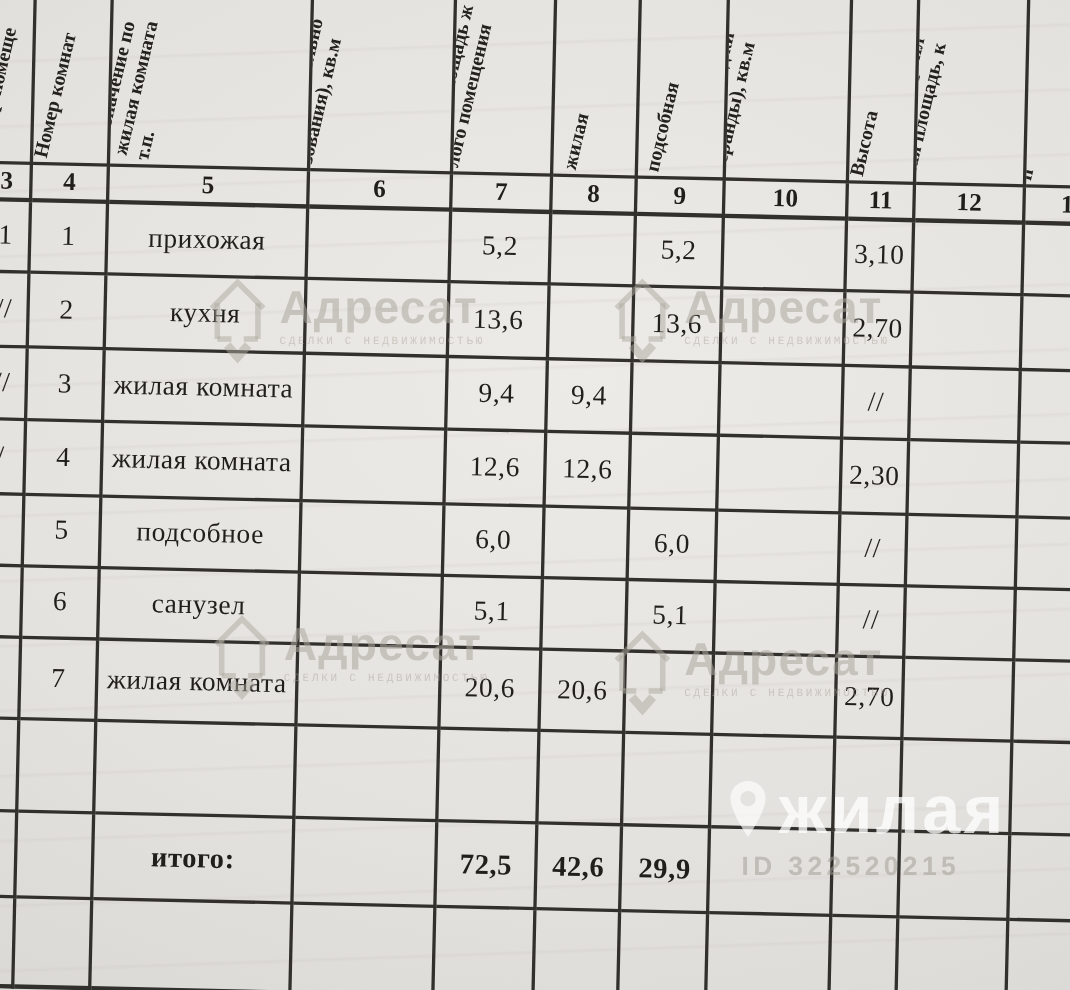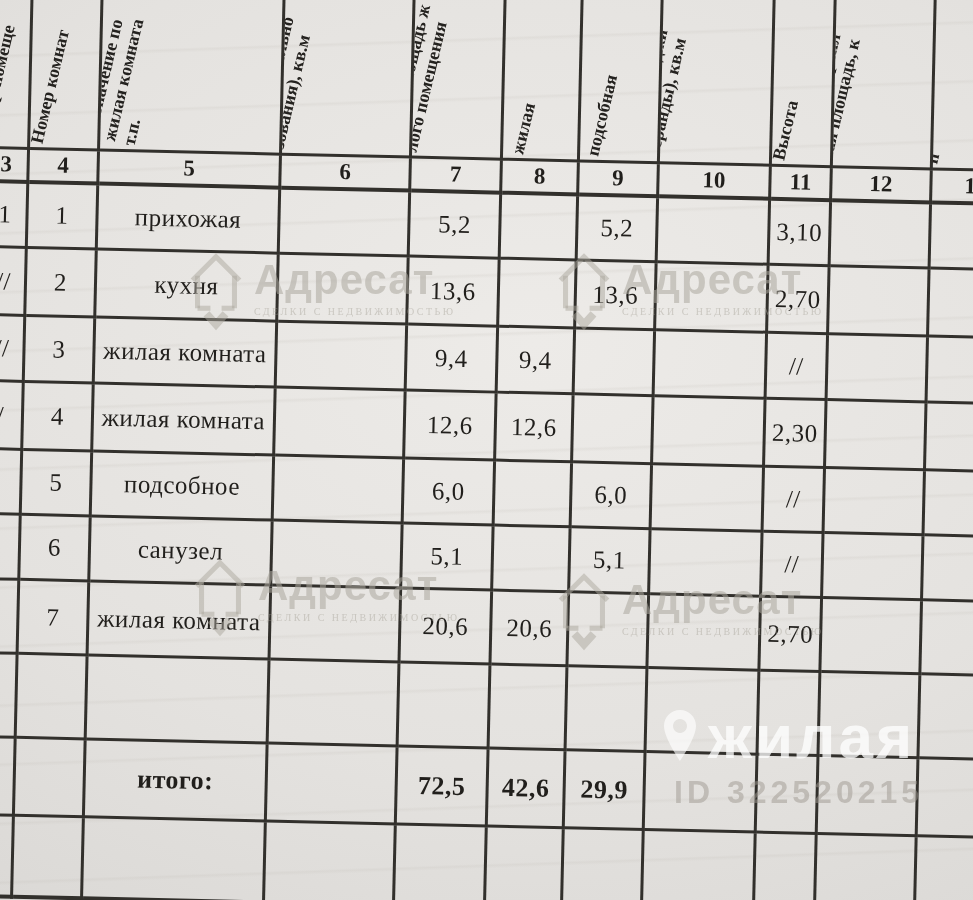--- a/index.html
+++ b/index.html
@@ -61,34 +61,34 @@
   .wm{position:absolute;pointer-events:none;}
   .adr{display:flex;align-items:flex-start;color:rgba(170,165,156,0.55);}
   .adr svg{flex:0 0 auto;}
   .adr-text{margin-left:10px;padding-top:12px;}
   .adr-name{
     font-family:"Liberation Sans","DejaVu Sans",sans-serif;
     font-weight:700;font-size:42px;line-height:44px;letter-spacing:1px;
     color:rgba(172,167,158,0.55);
   }
   .adr-tag{
-    font-family:Liberation Serif, serif;
+    font-family:Liberation Mono, monospace;
     font-size:10px;letter-spacing:2.5px;margin-top:4px;
     color:rgba(172,167,158,0.5);
   }
   .cian{color:rgba(255,255,255,0.78);}
   .cian-row{display:flex;align-items:flex-start;}
   .cian-name{
     font-family:"Liberation Sans","DejaVu Sans",sans-serif;
     font-weight:700;font-size:62px;line-height:62px;letter-spacing:3px;
     margin-left:8px;color:rgba(255,255,255,0.75);
   }
   .cian-id{
     font-family:"Liberation Sans","DejaVu Sans",sans-serif;
-    font-weight:700;font-size:32px;letter-spacing:4px;margin-top:6px;margin-left:14px;
+    font-weight:700;font-size:24px;letter-spacing:4px;margin-top:6px;margin-left:14px;
     color:rgba(158,152,144,0.5);
   }
 </style>
 </head>
 <body>
 
 <div class="stage">
 
   <div class="sheet">
     <div class="grid">

